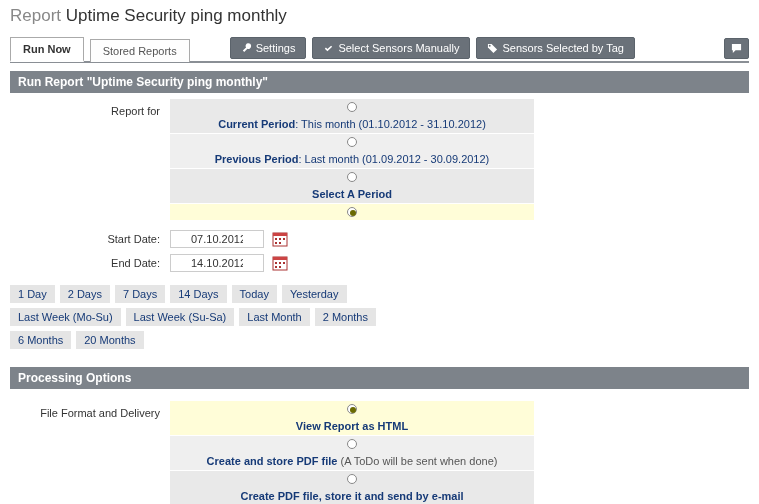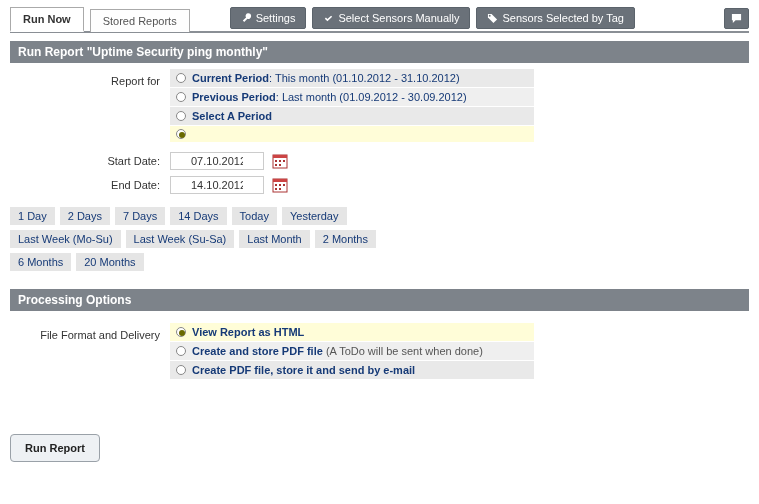--- a/index.html
+++ b/index.html
@@ -13,21 +13,21 @@
   .tab.inactive { color: #555; background:#fefefe; }
   .toolbtn { display: inline-flex; align-items: center; gap: 4px; padding: 4px 10px; border: 1px solid #5b636b; background: #6a7179; color: #fff; font-size: 11px; cursor: pointer; border-radius: 2px; position: relative; top: -2px; }
   .toolbtn .ico { width: 11px; height: 11px; display:inline-block; }
   .spacer { width: 28px; }
   .section-head { background: #7d838a; color: #fff; font-weight: bold; font-size: 12px; padding: 4px 8px; margin-top: 0; }
   .panel { border: 0px solid #ccc; }
   .form-row { display: flex; }
   .form-label { width: 160px; text-align: right; padding: 6px 10px 0 0; font-size: 11px; color: #333; }
   .form-body { flex: 1; }
   .opt-list { width: 364px; }
-  .opt { display:flex; align-items:center; gap:6px; padding: 3px 6px; background:#e9e9e9; border-bottom: 1px solid #fff; font-size: 11px;}
+  .opt { display:flex; align-items:center; gap:6px; padding: 3px 6px; background:#e9e9e9; border-bottom: 1px solid #fff; font-size: 11px; flex-direction: column;}
   .opt.alt { background: #efefef; }
   .opt.selected { background: #fffdd8; }
   .opt .radio { width: 10px; height: 10px; border: 1px solid #888; border-radius: 50%; display:inline-block; background:#fff; }
   .opt.selected .radio::after { content:""; display:block; width:6px; height:6px; background:#6a6a00; border-radius:50%; margin:2px; }
   .opt .lead { color:#163a77; font-weight:bold; }
   .opt .tail { color:#163a77; font-weight:normal; }
   .opt .suffix { color:#555; }
   .field-line { display:flex; align-items:center; gap:8px; padding: 3px 0;}
   .text-input { width: 94px; border: 1px solid #ccc; padding: 2px 20px; font-size: 11px; font-family:inherit; color:#333; }
   .cal-ico { width:16px; height:16px; display:inline-block; cursor:pointer; }
@@ -35,20 +35,24 @@
   .chip { background:#e5e5e5; color:#163a77; padding:3px 8px; font-size:11px; cursor:pointer; }
   .mt { margin-top: 14px; }
   .runbtn-wrap { margin-top: 54px; padding-left: 0px;}
   .runbtn { padding: 7px 14px; border: 1px solid #9aa1a8; border-radius: 4px; background: #eef1f4; font-weight: bold; cursor:pointer; font-size:11px; font-family:inherit; color:#222;}
   svg { display:block; }
 </style>
 </head>
 <body>
 
 <div class="page">
+  <h1 class="page-title">
+    <span class="muted">Report</span>
+    <span>Uptime Security ping monthly</span>
+  </h1>
 
   <div class="tabbar">
     <div class="tab active"><span>Run Now</span></div>
     <div class="tab inactive"><span>Stored Reports</span></div>
     <div class="spacer"></div>
     <div class="toolbtn">
       <span class="ico">
         <svg viewBox="0 0 12 12">
             <path fill="#fff" d="M11 3.5a3 3 0 0 1-4 2.8L3.5 9.8 2 8.3l3.5-3.5A3 3 0 1 1 11 3.5z"></path>
           </svg>

